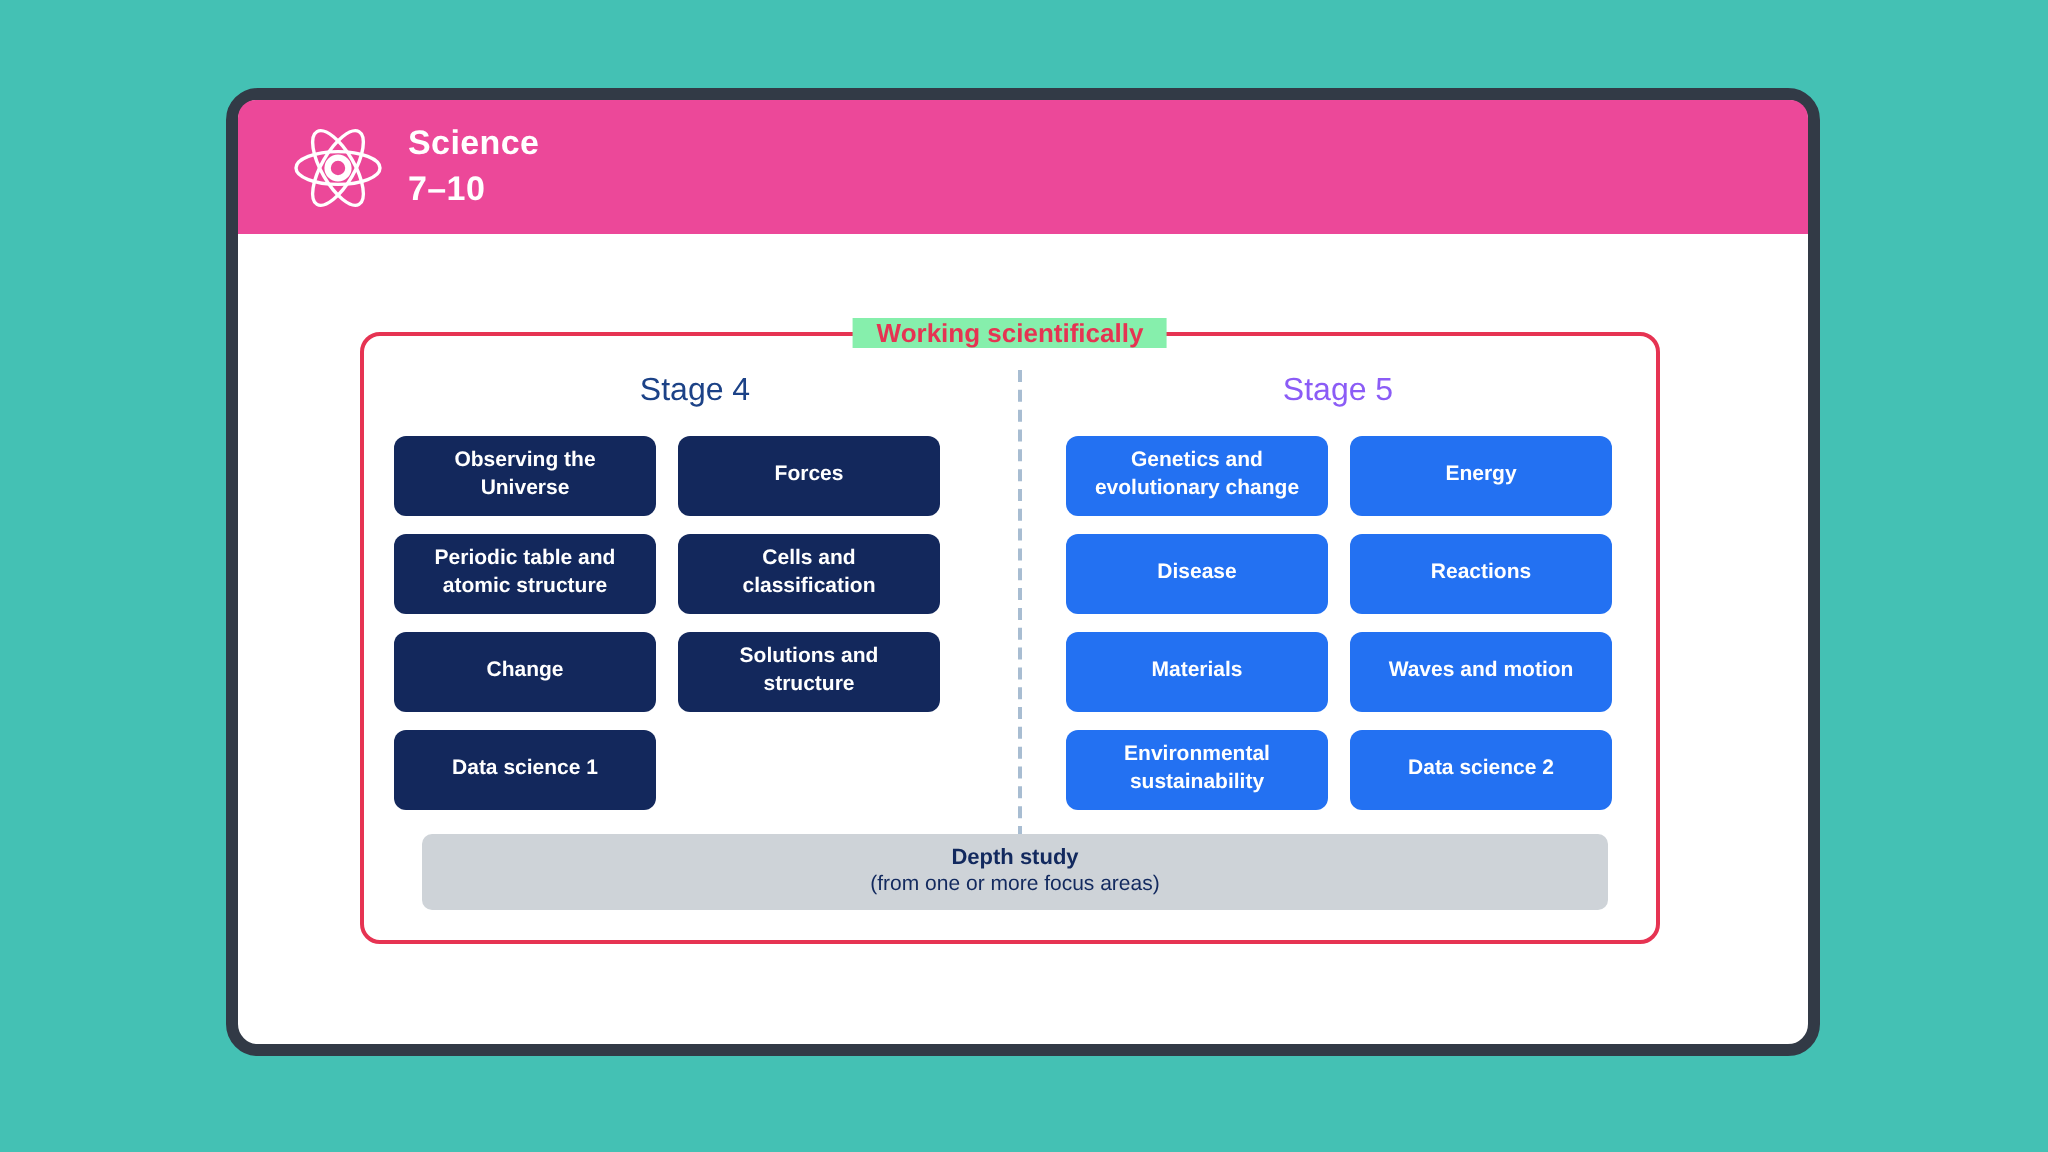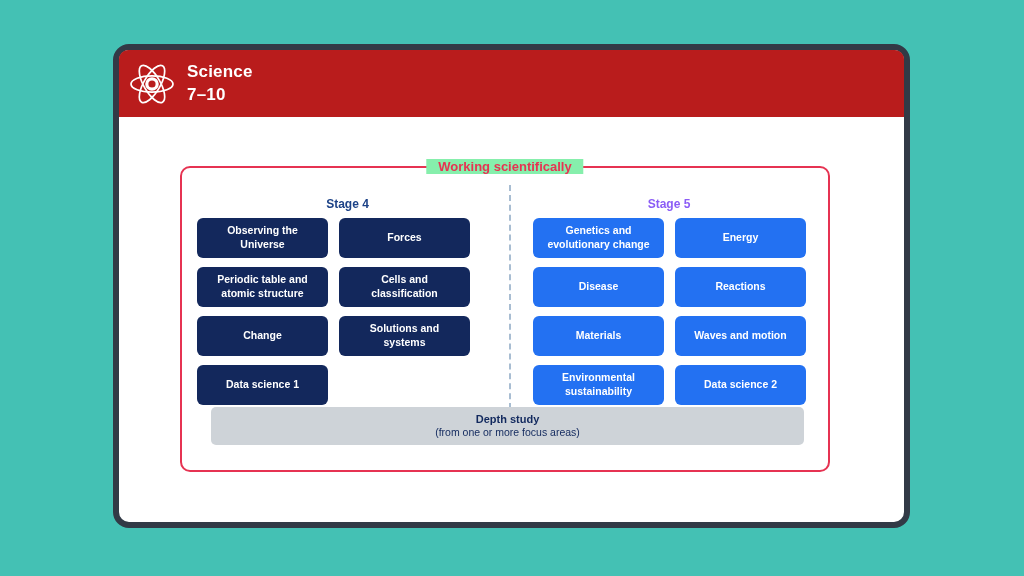--- a/index.html
+++ b/index.html
@@ -6,37 +6,37 @@
   html,body { width:1024px; height:576px; font-family:"Liberation Sans", sans-serif; }
   .screen {
     position:relative; width:1024px; height:576px;
     background:#44c1b4; overflow:hidden;
   }
   .card {
     position:absolute; left:113px; top:44px; width:797px; height:484px;
     background:#ffffff; border:6px solid #323a46; border-radius:16px;
   }
   .header {
-    height:67px; background:#b91c1c; display:flex; align-items:center;
-    padding-left:9px; gap:11px; border-radius:9px 9px 0 0;
+    height:67px; background:#ec4899; display:flex; align-items:center;
+    padding-left:26px; gap:11px; border-radius:9px 9px 0 0;
   }
   .atom { width:48px; height:48px; flex:0 0 auto; }
   .title { color:#ffffff; font-weight:bold; font-size:17px; line-height:1.3; letter-spacing:0.2px; }
   .redbox {
     position:absolute; left:61px; top:116px; width:650px; height:306px;
     border:2px solid #e63352; border-radius:10px;
   }
   .legend {
     position:absolute; top:-9px; left:50%; transform:translateX(-50%);
     background:#86efac; padding:0 12px; color:#e63352;
     font-weight:bold; font-size:13px; white-space:nowrap;
   }
   .stage-label {
-    position:absolute; top:29px; text-align:center;
-    font-weight:bold; font-size:12px;
+    position:absolute; top:19px; text-align:center;
+    font-weight:normal; font-size:16px;
   }
   .stage4-label { left:29px; width:273px; color:#1c4287; }
   .stage5-label { left:351px; width:272px; color:#8b5cf6; }
   .divider {
     position:absolute; left:327px; top:17px; height:234px; width:0;
     border-left:2px dashed #a8bdd2;
   }
   .stage-grid {
     position:absolute; top:50px; display:grid;
     grid-template-columns:131px 131px; grid-auto-rows:40px;
@@ -45,21 +45,21 @@
   .stage4-grid { left:15px; }
   .stage5-grid { left:351px; }
   .btn {
     border-radius:6px; display:flex; align-items:center; justify-content:center;
     color:#ffffff; font-weight:bold; font-size:10.5px; line-height:1.3;
     text-align:center; padding:2px 10px; cursor:pointer;
   }
   .navy { background:#13285c; }
   .blue { background:#2371f2; }
   .depth {
-    position:absolute; left:29px; top:239px; width:593px; height:38px;
+    position:absolute; left:29px; top:249px; width:593px; height:38px;
     background:#ced3d8; border-radius:5px;
     display:flex; flex-direction:column; align-items:center; justify-content:center;
     color:#12295e; line-height:1.3;
   }
   .depth-title { font-weight:bold; font-size:11px; }
   .depth-sub { font-size:10.5px; }
 </style>
 </head>
 <body>
 
@@ -88,21 +88,21 @@
       <div class="stage-label stage5-label">Stage 5</div>
 
       <div class="divider"></div>
 
       <div class="stage-grid stage4-grid">
         <div class="btn navy">Observing the Universe</div>
         <div class="btn navy">Forces</div>
         <div class="btn navy">Periodic table and atomic structure</div>
         <div class="btn navy">Cells and classification</div>
         <div class="btn navy">Change</div>
-        <div class="btn navy">Solutions and systems</div>
+        <div class="btn navy">Solutions and structure</div>
         <div class="btn navy">Data science 1</div>
       </div>
 
       <div class="stage-grid stage5-grid">
         <div class="btn blue">Genetics and evolutionary change</div>
         <div class="btn blue">Energy</div>
         <div class="btn blue">Disease</div>
         <div class="btn blue">Reactions</div>
         <div class="btn blue">Materials</div>
         <div class="btn blue">Waves and motion</div>

